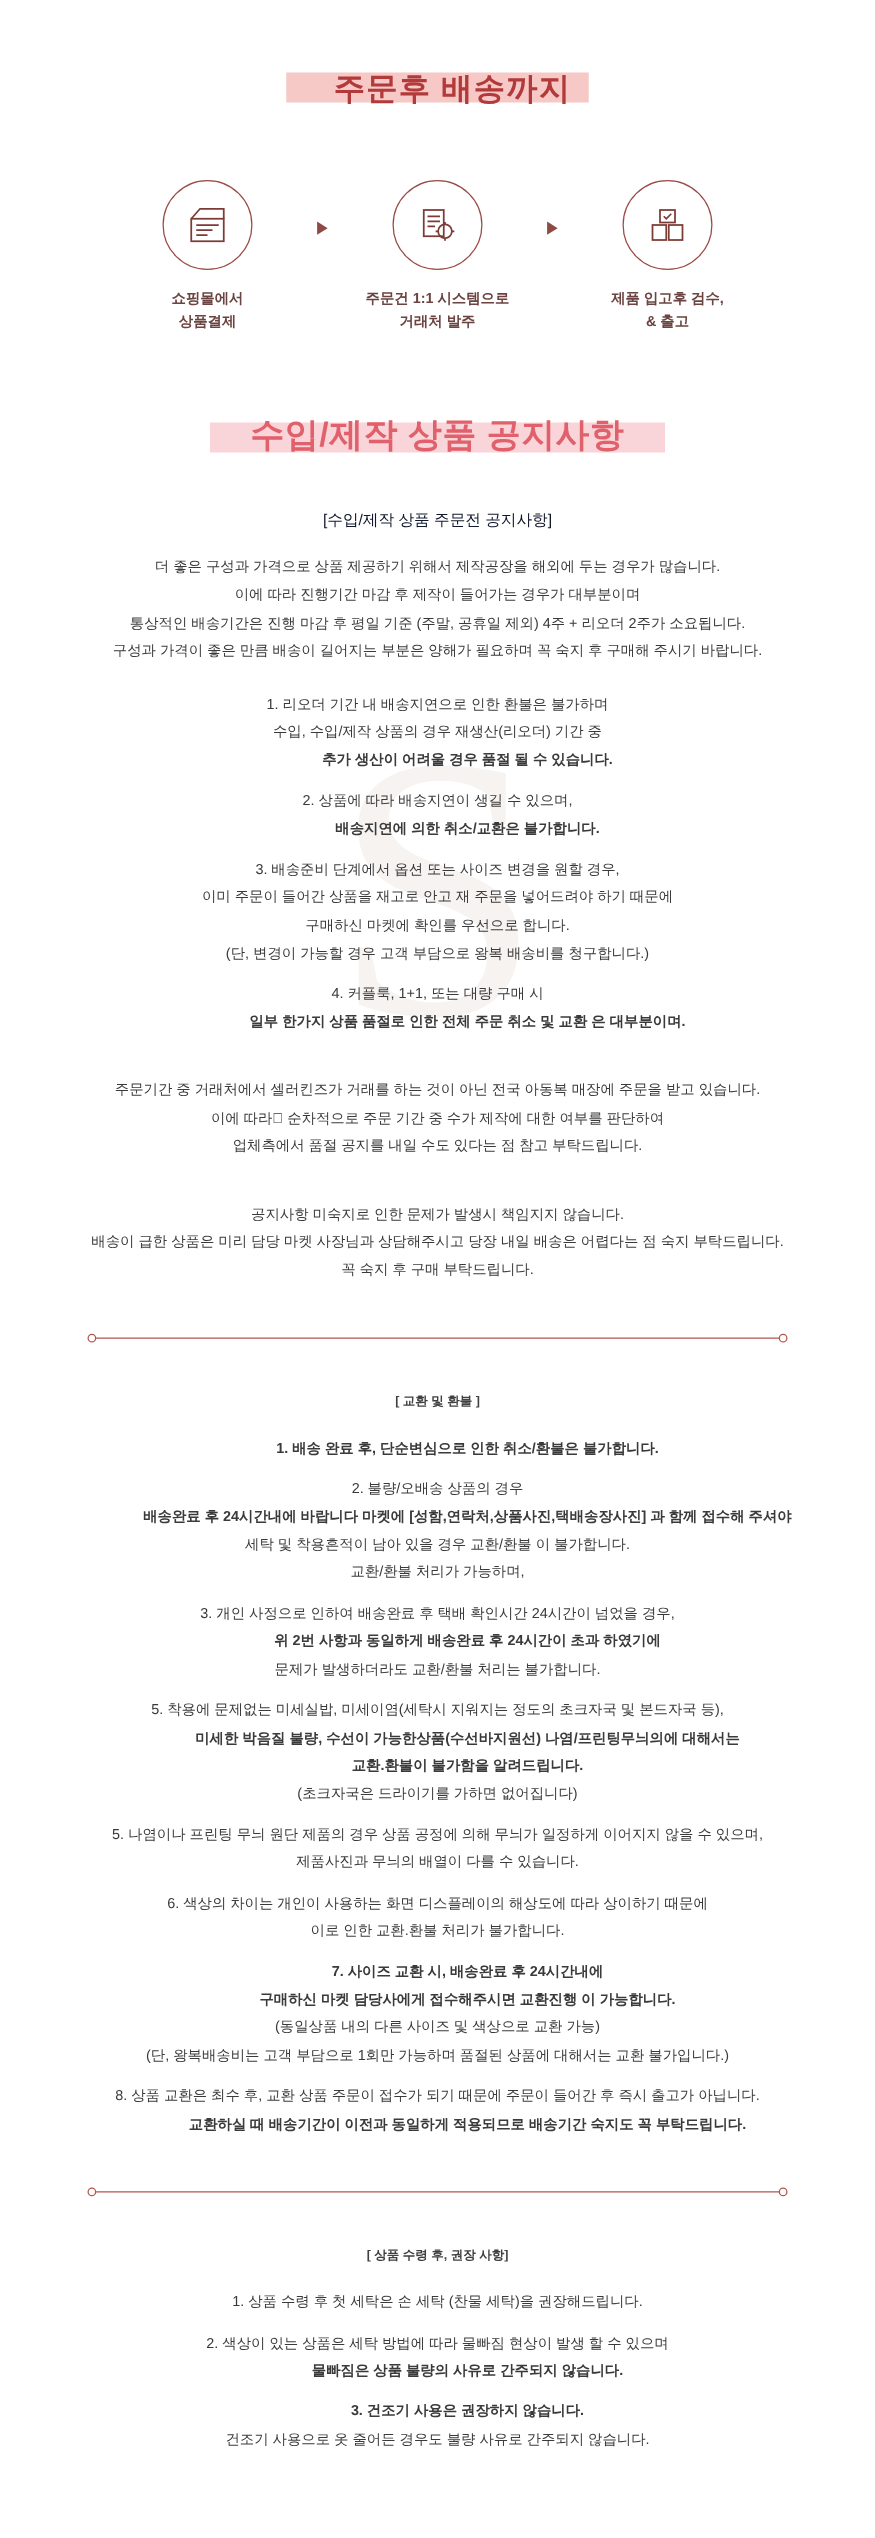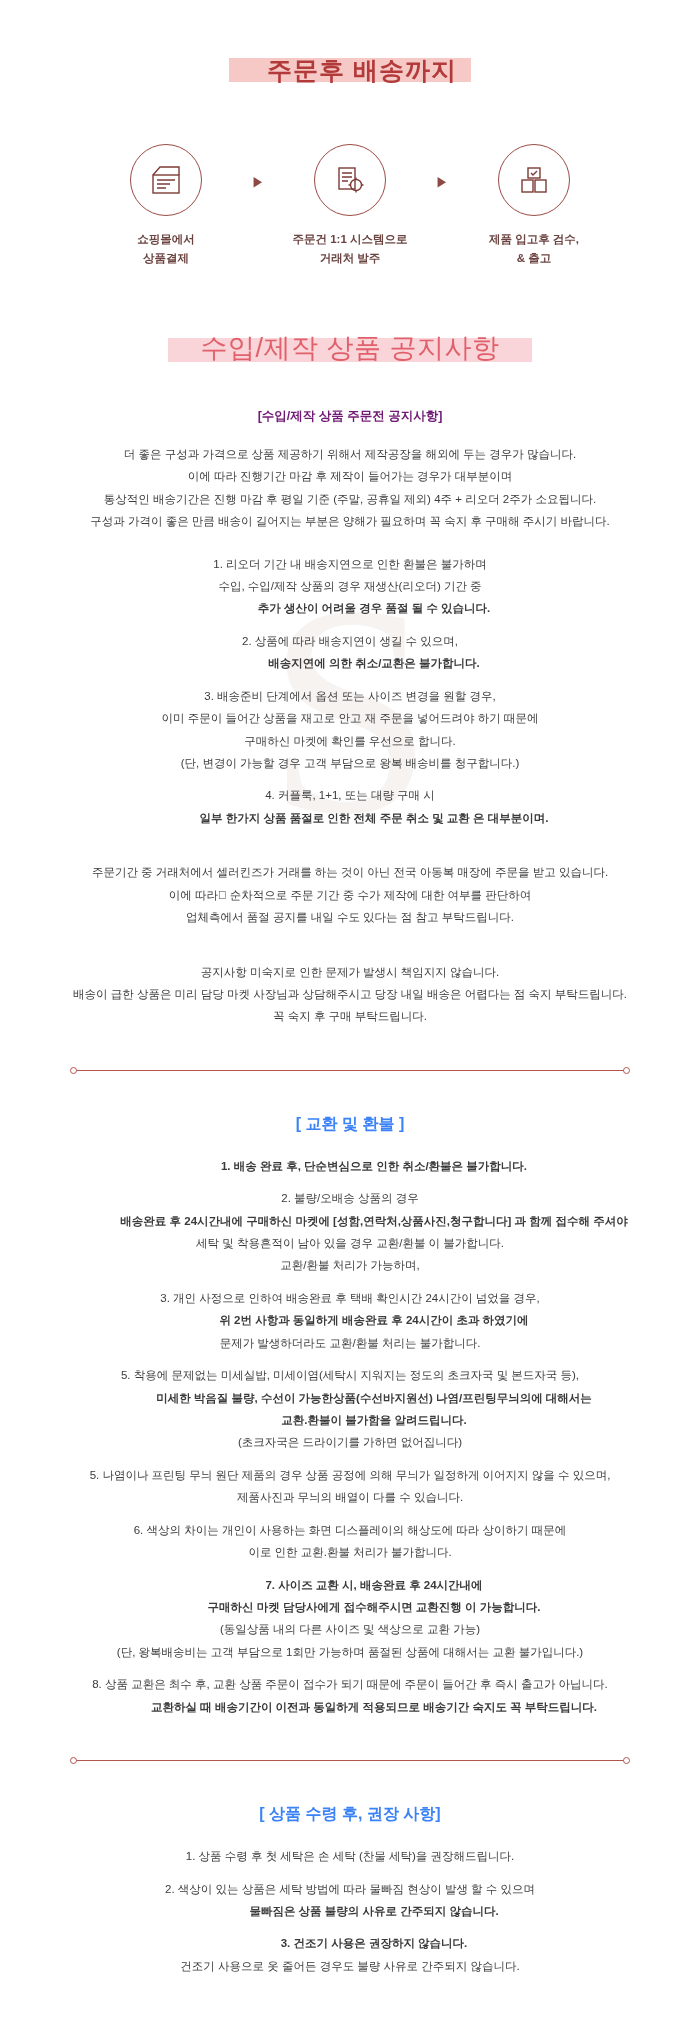--- a/index.html
+++ b/index.html
@@ -98,40 +98,40 @@
   
   .main-title-wrap {
     text-align:center;
     margin-top:60px;
   }
   .main-title {
     display:inline-block;
     position:relative;
     padding:2px 32px;
     font-size:27px;
-    font-weight:normal;
+    font-weight:bold;
     letter-spacing:0.5px;
     color:#e0616b;
   }
   .main-title .hl {
     position:absolute;
     left:0; right:0;
     top:10px;
     height:24px;
     background:#f9d4d8;
     z-index:-1;
   }
   .main-title span.txt { position:relative; z-index:3; }
 
   
   .sec { margin-top:40px; text-align:center; }
   .sec-head {
     font-size:12.5px;
-    font-weight:bold;
-    color:#701a75;
+    font-weight:normal;
+    color:#0f172a;
     margin-bottom:18px;
   }
   p.line {
     margin:0;
     font-size:11.5px;
     line-height:1.95;
     color:#3a3a3a;
   }
   .red { color:#e23b3b; }
   .redb { color:#e23b3b; font-weight:bold;padding-left:48px; }
@@ -158,23 +158,23 @@
     top:1px;
     width:7px; height:7px;
     border-radius:50%;
     background:#fff;
     border:1.5px solid #b3554f;
   }
   .divider .dot.l { left:0; }
   .divider .dot.r { right:0; }
 
   .sec-title {
-    font-size:16px;
+    font-size:10px;
     font-weight:bold;
-    color:#3b82f6;
+    color:#404040;
     margin-bottom:20px;
   }
   .footer-note {
     font-size:11.5px;
     line-height:1.95;
     margin-top:26px;
     color:#3a3a3a;
   }
 </style>
 </head>
@@ -292,21 +292,21 @@
       <div class="dot r"></div>
     </div>
 
     <div class="sec" style="margin-top:24px;">
       <div class="sec-title">[ 교환 및 환불 ]</div>
 
       <p class="line redb">1. 배송 완료 후, 단순변심으로 인한 취소/환불은 불가합니다.</p>
       <div class="gap-s"></div>
 
       <p class="line red">2. 불량/오배송 상품의 경우</p>
-      <p class="line redb">배송완료 후 24시간내에 구매하신 마켓에 [성함,연락처,상품사진,청구합니다] 과 함께 접수해 주셔야</p>
+      <p class="line redb">배송완료 후 24시간내에 바랍니다 마켓에 [성함,연락처,상품사진,택배송장사진] 과 함께 접수해 주셔야</p>
       <p class="line red">세탁 및 착용흔적이 남아 있을 경우 교환/환불 이 불가합니다.</p>
       <p class="line red">교환/환불 처리가 가능하며,</p>
       <div class="gap-s"></div>
 
       <p class="line red">3. 개인 사정으로 인하여 배송완료 후 택배 확인시간 24시간이 넘었을 경우,</p>
       <p class="line redb">위 2번 사항과 동일하게 배송완료 후 24시간이 초과 하였기에</p>
       <p class="line red">문제가 발생하더라도 교환/환불 처리는 불가합니다.</p>
       <div class="gap-s"></div>
 
       <p class="line red">5. 착용에 문제없는 미세실밥, 미세이염(세탁시 지워지는 정도의 초크자국 및 본드자국 등),</p>

